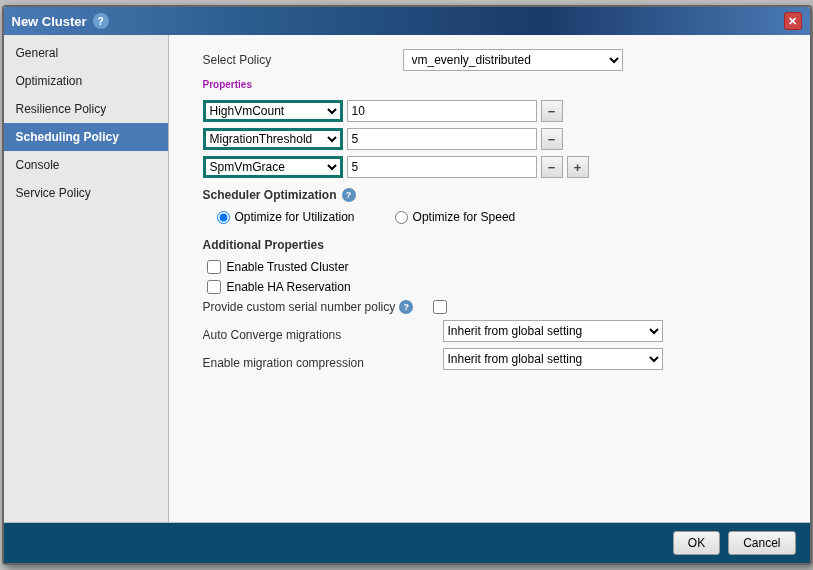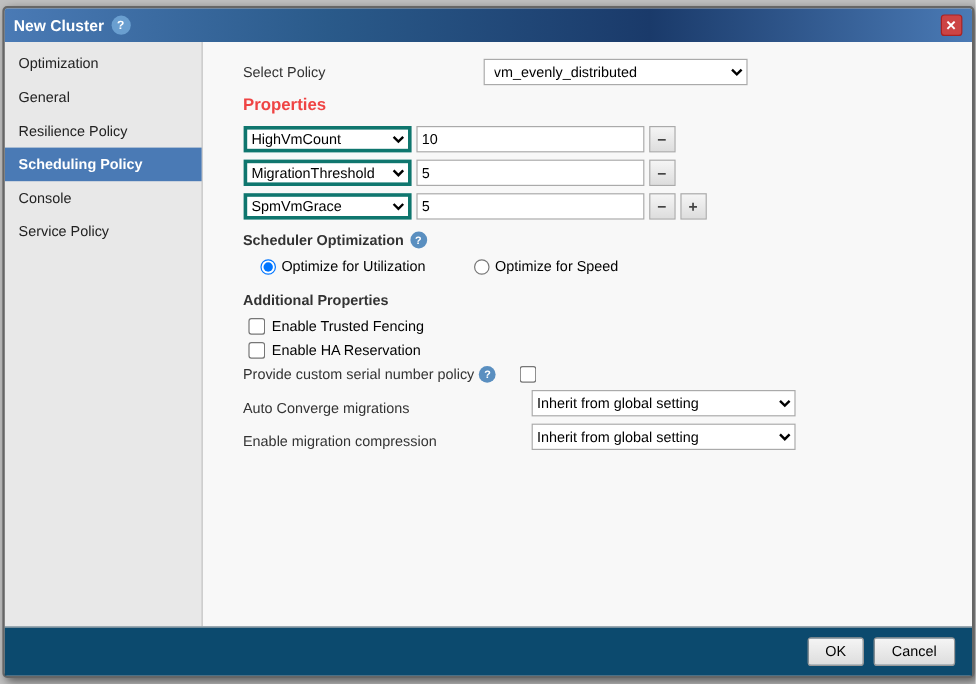--- a/index.html
+++ b/index.html
@@ -116,23 +116,23 @@
     .select-policy-select {
       width: 220px;
       height: 22px;
       border: 1px solid #aaa;
       background: white;
       font-size: 12px;
       padding: 1px 4px;
     }
 
     .section-title {
-      font-size: 14px;
-      font-weight: bold;
-      color: #ef4444;
+      font-size: 10px;
+      font-weight: bold;
+      color: #a21caf;
       margin-bottom: 10px;
       margin-top: 2px;
     }
 
     .properties-row {
       display: flex;
       align-items: center;
       margin-bottom: 6px;
       gap: 4px;
     }
@@ -301,22 +301,22 @@
     <div class="title-left">
       <span class="dialog-title">New Cluster</span>
       <span class="title-help">?</span>
     </div>
     <span class="title-close">✕</span>
   </div>
 
   <div class="dialog-body">
 
     <div class="sidebar">
+      <div class="sidebar-item">General</div>
       <div class="sidebar-item">Optimization</div>
-      <div class="sidebar-item">General</div>
       <div class="sidebar-item">Resilience Policy</div>
       <div class="sidebar-item active">Scheduling Policy</div>
       <div class="sidebar-item">Console</div>
       <div class="sidebar-item">Service Policy</div>
     </div>
 
     <div class="main-content">
 
       <div class="form-row">
         <div class="form-label">Select Policy</div>
@@ -375,21 +375,21 @@
             <input type="radio" name="optimize" style="">
             <span>Optimize for Speed</span>
           </label>
         </div>
       </div>
 
       <div class="additional-props-title">Additional Properties</div>
 
       <div class="checkbox-row">
         <input type="checkbox" style="">
-        <span>Enable Trusted Fencing</span>
+        <span>Enable Trusted Cluster</span>
       </div>
 
       <div class="checkbox-row">
         <input type="checkbox" style="">
         <span>Enable HA Reservation</span>
       </div>
 
       <div class="serial-number-row">
         <div class="serial-label">
           <span>Provide custom serial number policy</span>

